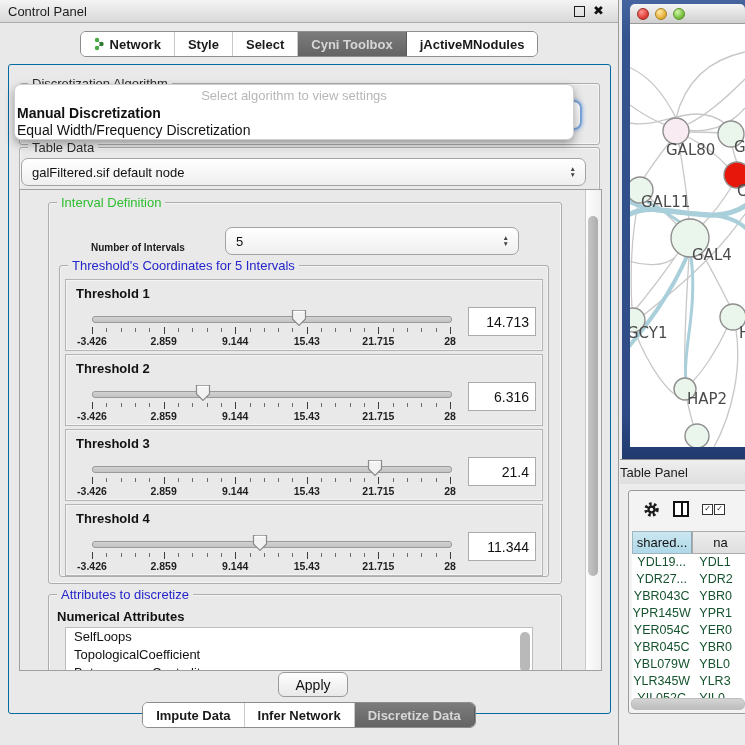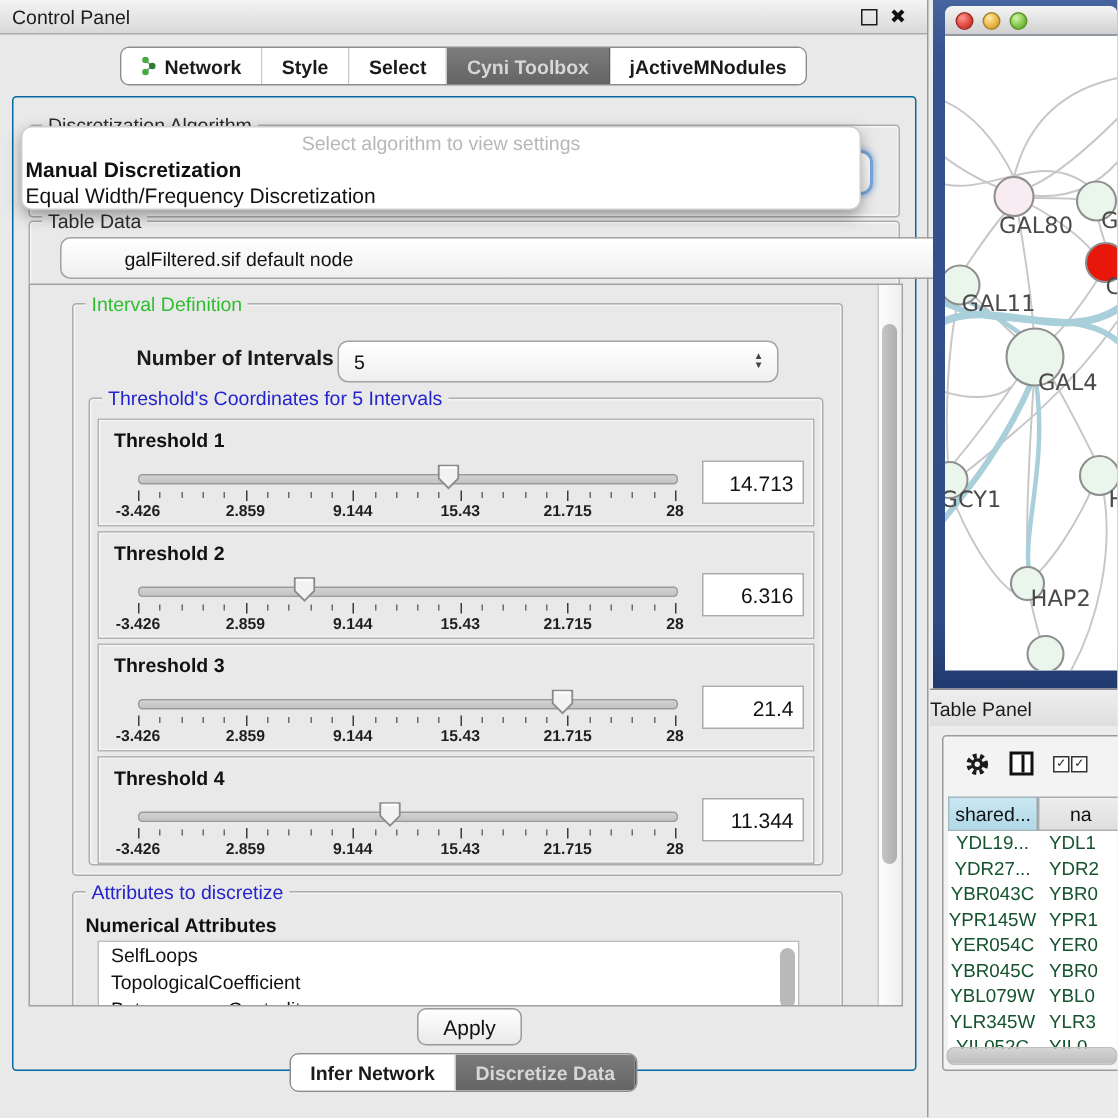--- a/index.html
+++ b/index.html
@@ -41,21 +41,21 @@
   .popup{position:absolute;left:14px;top:84px;width:558px;height:54px;background:#FFF;border:1px solid #CFCFCF;border-radius:7px;
     box-shadow:0 4px 10px rgba(0,0,0,.35);z-index:30;overflow:hidden;}
   .pop-hint{text-align:center;font-size:13px;color:#B7B7B7;padding-top:3px;height:17px;}
   .pop-item{font-size:14px;color:#111;padding-left:2px;height:17px;line-height:17px;white-space:nowrap;}
   .pop-item.bold{font-weight:bold;}
   
   .scrollpane{position:absolute;left:10px;top:124px;width:581px;height:480px;border:1px solid #A0A0A0;background:#E9E9E9;overflow:hidden;}
   .vscroll{position:absolute;right:0;top:0;width:15px;height:100%;background:linear-gradient(90deg,#FDFDFD,#EFEFEF);border-left:1px solid #C9C9C9;}
   .vscroll .thumb{position:absolute;left:2px;width:10px;border-radius:6px;background:linear-gradient(90deg,#C6C6C6,#ADADAD);}
   
-  .noi-label{position:absolute;left:42px;top:27px;font-size:14px;font-weight:bold;color:#1a1a1a;}
+  .noi-label{position:absolute;left:42px;top:39px;font-size:10px;font-weight:bold;color:#1a1a1a;}
   
   .thr-stack{position:absolute;left:5px;top:13px;right:5px;display:flex;flex-direction:column;gap:3px;}
   .thr-box{position:relative;height:70px;border:1px solid #B5B5B5;background:#E9E9E9;box-shadow:inset 0 0 0 1px rgba(255,255,255,.5);}
   .thr-label{position:absolute;left:10px;top:6px;font-size:13px;font-weight:bold;color:#111;}
   .thr-track{position:absolute;left:26px;top:36px;width:358px;height:5px;border-radius:3px;border:1px solid #9A9A9A;background:linear-gradient(#D2D2D2,#C3C3C3);}
   .thr-thumb{position:absolute;top:29px;width:16px;height:18px;}
   .ticks{position:absolute;left:26px;top:47px;width:358px;height:8px;}
   .ticks i{position:absolute;width:1px;background:#6B6B6B;display:block;}
   .ticks i.major{height:7px;top:0;background:#3d3d3d;}
   .ticks i.minor{height:4px;top:1px;}
@@ -153,21 +153,21 @@
         <span class="c-text"></span>
         <span class="stepper">
             <span>▲</span>
             <span>▼</span>
           </span>
       </div>
     </div>
 
     <div class="groupbox" style="left:10px;top:82px;width:579px;height:42px;">
       <span class="gb-label">Table Data</span>
-      <div class="combo" style="left:20px;top:10px;width:563px;padding-left:32px;">
+      <div class="combo" style="left:1px;top:10px;width:563px;">
         <span class="c-text">galFiltered.sif default node</span>
         <span class="stepper">
             <span>▲</span>
             <span>▼</span>
           </span>
       </div>
     </div>
 
     <div class="scrollpane">
       <div class="groupbox" style="left:28px;top:12px;width:512px;height:380px;">
@@ -381,20 +381,23 @@
       <div class="vscroll">
         <div class="thumb" style="top:26px;height:360px;"></div>
       </div>
     </div>
 
     <div class="apply-btn">Apply</div>
   </div>
 
   <div class="bottom-tabrow">
     <div class="tabbar" id="bottom-tabs">
+        <div class="tab">
+          <span>Impute Data</span>
+        </div>
         <div class="tab">
           <span>Infer Network</span>
         </div>
         <div class="tab selected">
           <span>Discretize Data</span>
         </div>
       </div>
   </div>
 
   <div class="popup">

